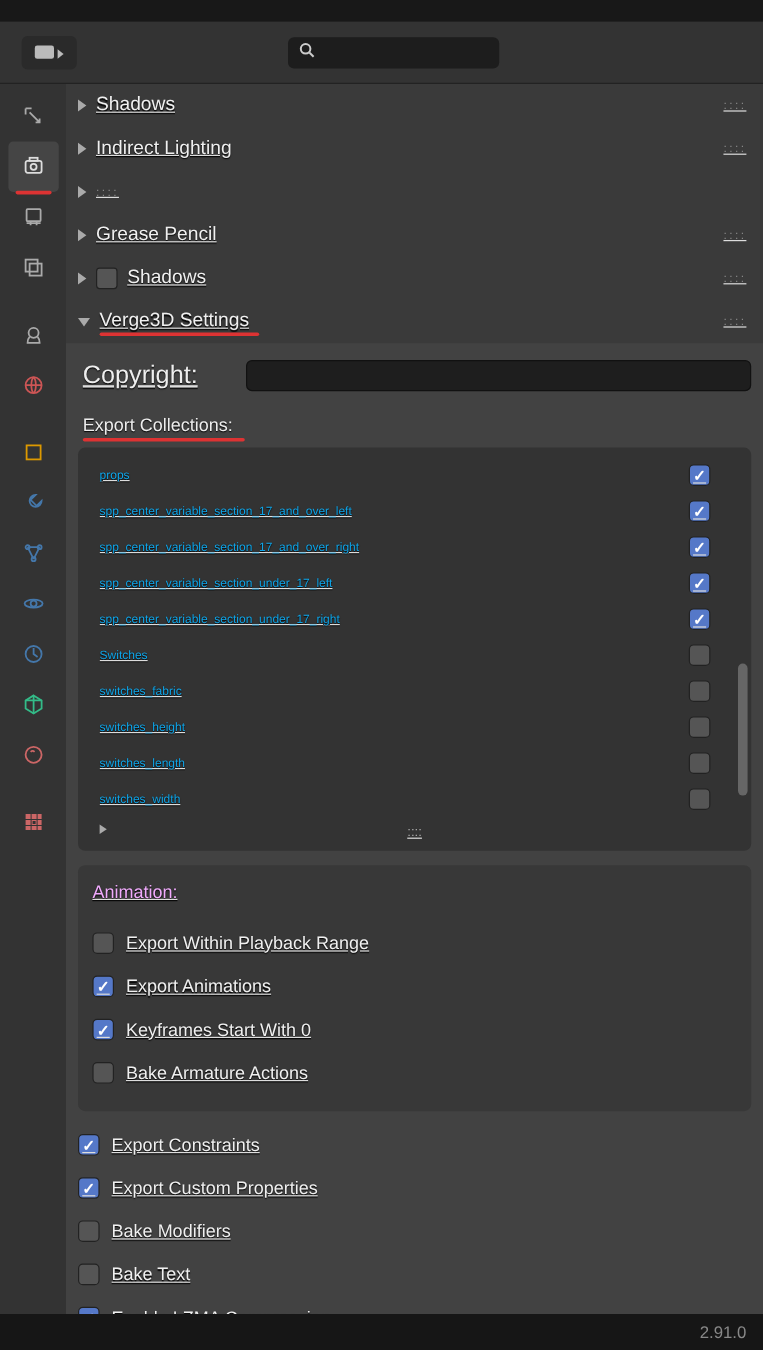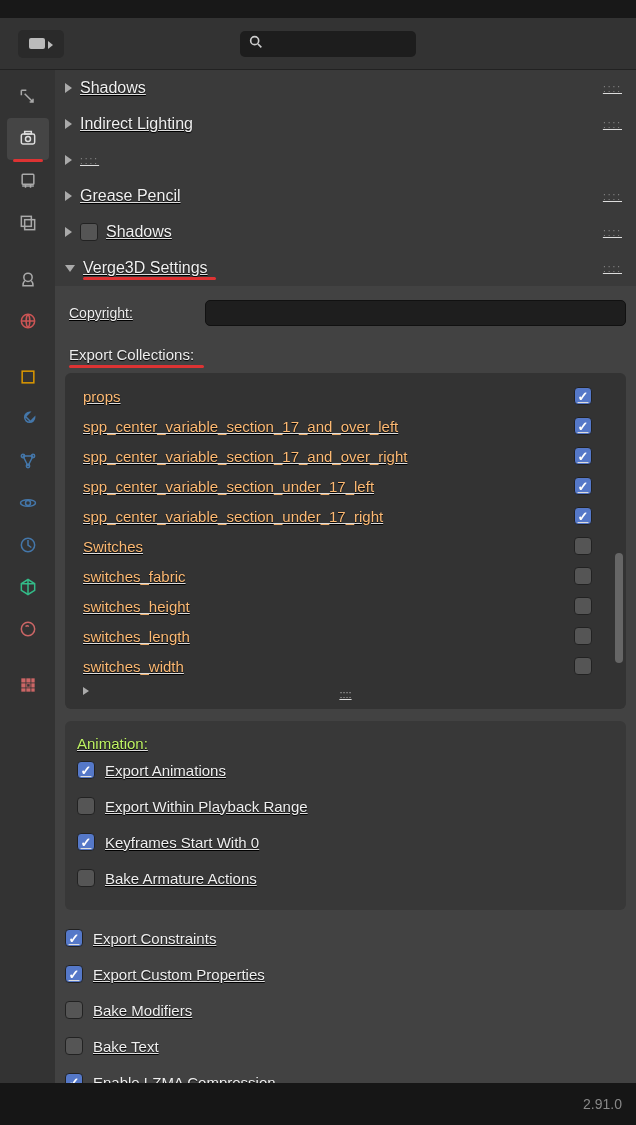--- a/index.html
+++ b/index.html
@@ -22,40 +22,40 @@
   .panel-row { display: flex; align-items: center; height: 36px; padding: 0 14px 0 10px; gap: 8px; cursor: pointer; }
   .tri { width: 0; height: 0; border-top: 5px solid transparent; border-bottom: 5px solid transparent; border-left: 7px solid #aaa; }
   .tri.down { border-left: 5px solid transparent; border-right: 5px solid transparent; border-top: 7px solid #aaa; border-bottom: none; }
   .panel-title { flex: 1; font-size: 16px; color: #f0f0f0; text-shadow: 0 1px 1px #000; }
   .grip { color: #888; letter-spacing: 2px; font-size: 10px; }
   .cbx-sm { width: 18px; height: 18px; background: #555; border-radius: 3px; border: 1px solid #222; }
   .underline-red { position: relative; }
   .underline-red::after { content:""; position:absolute; left: 0; right: -8px; bottom: -4px; height: 3px; background: #d33; border-radius: 2px; }
   .body-section { background: #424242; padding: 14px 10px 0 10px; }
   .field-row { display: flex; align-items: center; gap: 10px; margin-bottom: 14px; }
-  .field-row .lbl { width: 130px; text-align: left; font-size: 14px; color: #eee; text-shadow: 0 1px 1px #000; padding-left: 4px; }
+  .field-row .lbl { width: 130px; text-align: left; font-size: 21px; color: #eee; text-shadow: 0 1px 1px #000; padding-left: 4px; }
   .field-row .inp { flex: 1; height: 26px; background: #1e1e1e; border-radius: 5px; border: 1px solid #111; }
   .sect-label { font-size: 15px; color: #eee; text-shadow: 0 1px 1px #000; margin: 6px 0 10px 4px; display: inline-block; }
   .sect-label.underline-red::after { bottom: -5px; left: 0; right: -10px; }
   .collection-panel { background: #333; border-radius: 6px; padding: 8px 6px 8px 6px; position: relative; }
   .coll-inner { max-height: 300px; overflow: hidden; position: relative; }
   .coll-row { display: flex; align-items: center; height: 30px; padding: 0 28px 0 12px; gap: 8px; }
-  .coll-row .name { flex:1; font-size: 15px; color: #fdba74; text-shadow: 0 1px 1px #000; white-space: nowrap; overflow: hidden; text-overflow: ellipsis; }
+  .coll-row .name { flex:1; font-size: 10px; color: #0ea5e9; text-shadow: 0 1px 1px #000; white-space: nowrap; overflow: hidden; text-overflow: ellipsis; }
   .cbx { width: 18px; height: 18px; border-radius: 4px; background: #555; border: 1px solid #222; display:flex; align-items:center; justify-content:center; }
   .cbx.on { background: #5578c8; }
   .cbx.on::after { content:"✓"; color:#fff; font-size: 13px; font-weight: bold; line-height:1; }
   .scroll-thumb { position:absolute; right:3px; top:180px; width:8px; height:110px; background:#666; border-radius:4px; }
   .coll-footer { height: 20px; display:flex; align-items:center; justify-content:center; color:#aaa; font-size:11px; padding-top: 6px; position: relative; }
   .coll-footer .tri-sm { position: absolute; left: 12px; top: 6px; width:0; height:0; border-top:4px solid transparent; border-bottom:4px solid transparent; border-left:6px solid #aaa; }
   .anim-panel { background: #383838; border-radius: 6px; padding: 14px 12px 14px 12px; margin-top: 12px; }
-  .anim-title { font-size: 15px; color:#bef264; text-shadow: 0 1px 1px #000; margin-bottom: 0; }
+  .anim-title { font-size: 15px; color:#f0abfc; text-shadow: 0 1px 1px #000; margin-bottom: 16px; }
   .opt-row { display:flex; align-items:center; gap:10px; height: 36px; padding-left: 0; }
   .opt-row .txt { font-size: 15px; color:#f0f0f0; text-shadow: 0 1px 1px #000; }
   .bottom-opts { padding: 10px 0 0 0; }
-  .footer { position: absolute; bottom: 0; left: 0; right: 0; height: 42px; background: #161616; color: #888; font-size: 14px; display:flex; align-items:center; justify-content:flex-end; padding-right: 14px; }
+  .footer { position: absolute; bottom: 0; left: 0; right: 0; height: 30px; background: #161616; color: #888; font-size: 14px; display:flex; align-items:center; justify-content:flex-end; padding-right: 14px; }
 </style>
 </head>
 <body>
 
 <div class="topbar"></div>
 
 <div class="header-row">
   <div class="mode-btn">
     <div class="mode-icon"></div>
     <span style="width:6px"></span>
@@ -260,26 +260,26 @@
         <div class="coll-footer">
           <span class="tri-sm"></span>
           <span>::::</span>
         </div>
       </div>
 
       <div class="anim-panel">
         <div class="anim-title">Animation:</div>
         <div id="anim-opts">
             <div class="opt-row">
+              <span class="cbx"></span>
+              <span class="txt">Export Within Playback Range</span>
+            </div>
+            <div class="opt-row">
               <span class="cbx on"></span>
               <span class="txt">Export Animations</span>
-            </div>
-            <div class="opt-row">
-              <span class="cbx"></span>
-              <span class="txt">Export Within Playback Range</span>
             </div>
             <div class="opt-row">
               <span class="cbx on"></span>
               <span class="txt">Keyframes Start With 0</span>
             </div>
             <div class="opt-row">
               <span class="cbx"></span>
               <span class="txt">Bake Armature Actions</span>
             </div>
           </div>

